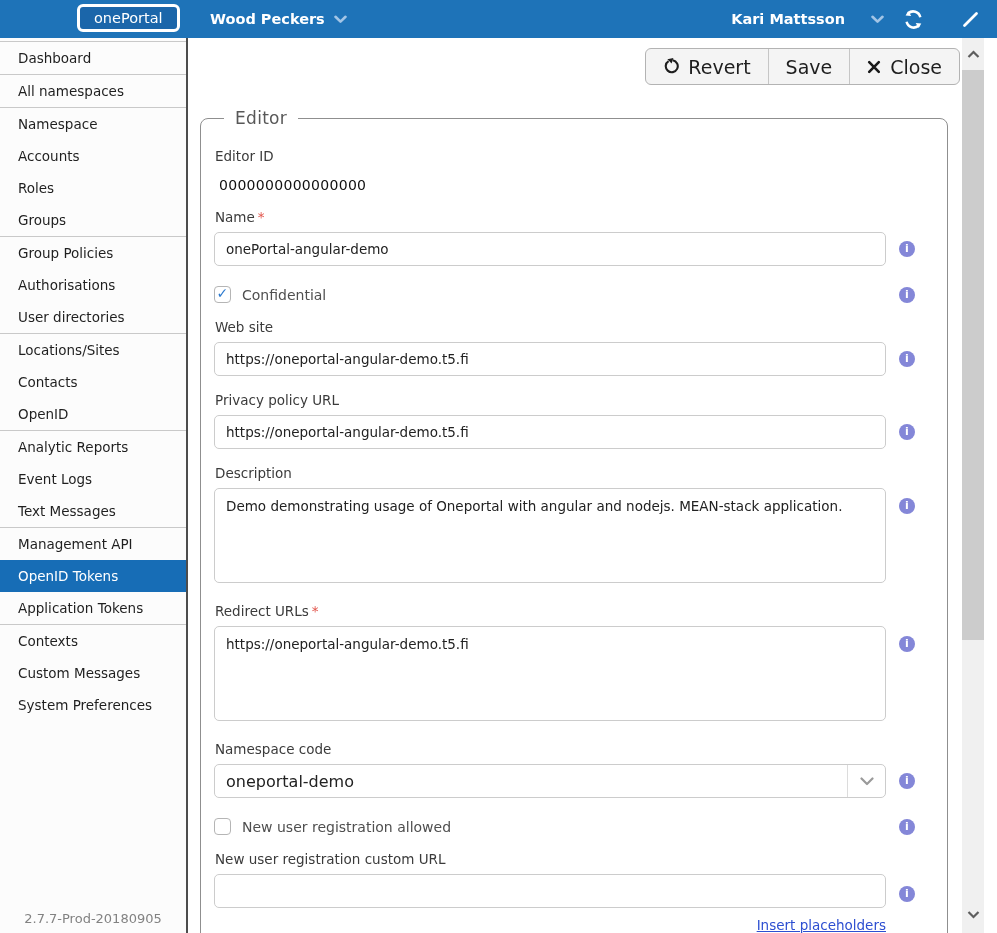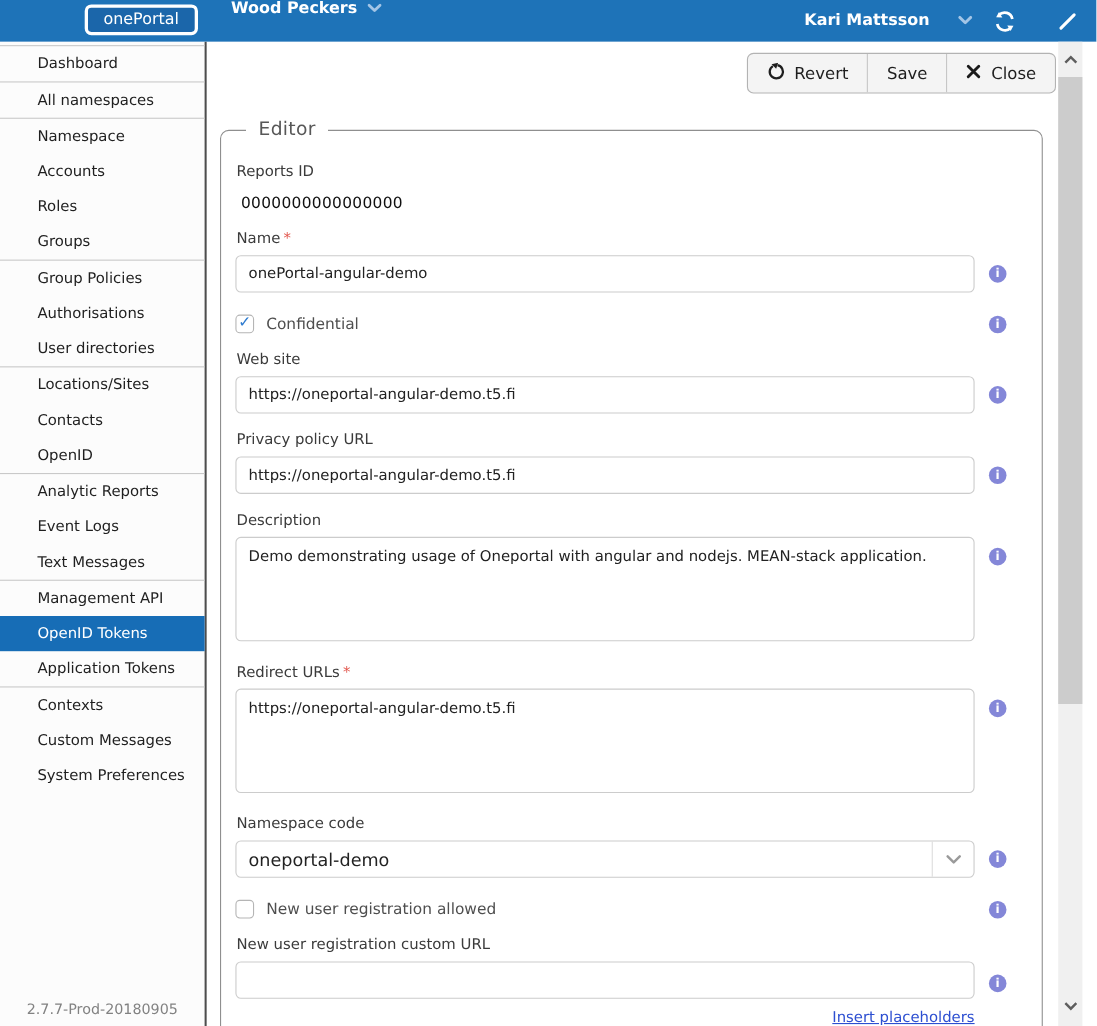--- a/index.html
+++ b/index.html
@@ -3,45 +3,45 @@
 <meta charset="utf-8">
 <style>
   html,body { margin:0; padding:0; }
   body { font-family:"DejaVu Sans","Liberation Sans",sans-serif; background:#fff; }
   .screen { position:relative; width:997px; height:933px; overflow:hidden; background:#fff; }
 
   
   .header { position:absolute; top:0; left:0; width:997px; height:38px; background:#1e73b8; }
   .logo { position:absolute; left:40px; top:4px; border:3px solid #fff; border-radius:6px;
           background:#1b66aa; color:#fff; font-size:14.5px; padding:3px 14px;margin-left:37px; }
-  .tenant { position:absolute; left:210px; top:0; height:38px; display:flex; align-items:flex-start; gap:9px;
+  .tenant { position:absolute; left:210px; top:0; height:38px; display:flex; align-items:center; gap:9px;
             color:#fff; font-weight:bold; font-size:14.5px; cursor:pointer; }
   .user-menu { position:absolute; right:113px; top:0; height:38px; display:flex; align-items:center; gap:26px;
                color:#fff; font-weight:bold; font-size:14.5px; cursor:pointer; }
   .hdr-icon { position:absolute; top:0; height:38px; display:flex; align-items:center; cursor:pointer; }
   .hdr-refresh { right:73px; }
   .hdr-pencil { right:17px; }
 
   
   .sidebar { position:absolute; top:38px; left:0; width:186px; bottom:0; background:#fcfcfc;
              border-right:2px solid #4d4d4d; box-sizing:content-box; }
   .menu { margin-top:3px; border-top:1px solid #c9c9c9; }
   .menu-group { border-bottom:1px solid #c9c9c9; }
   .menu-group:last-child { border-bottom:none; }
-  .menu-item { height:32px; line-height:32px; padding-left:34px; font-size:13.5px; color:#1f1f1f;
+  .menu-item { height:32px; line-height:32px; padding-left:18px; font-size:13.5px; color:#1f1f1f;
                cursor:pointer; white-space:nowrap; }
   .menu-item.selected { background:#176db6; color:#fff; }
   .version { position:absolute; bottom:7px; left:0; width:100%; text-align:center; color:#828282; font-size:13px; }
 
   
   .main { position:absolute; left:188px; top:38px; right:0; bottom:0; background:#fff; }
 
   .btn-group { position:absolute; top:10px; right:37px; display:flex; height:37px; box-sizing:border-box;
                border:1px solid #b3b3b3; border-radius:6px; background:#f4f4f4; overflow:hidden; }
-  .btn { display:flex; align-items:center; gap:9px; padding:0 17px; font-size:15px; color:#1e1e1e;
+  .btn { display:flex; align-items:center; gap:9px; padding:0 17px; font-size:19px; color:#1e1e1e;
          background:transparent; border:none; border-left:1px solid #c6c6c6; cursor:pointer;
          font-family:inherit; }
   .btn:first-child { border-left:none; }
 
   fieldset.editor { position:absolute; left:12px; top:70px; width:748px; height:880px; box-sizing:border-box;
                     border:1px solid #8f8f8f; border-radius:8px; margin:0; padding:4px 0 0 13px; }
   legend.editor-legend { margin-left:10px; padding:0 11px; font-size:17px; color:#585858; letter-spacing:.3px; }
 
   .f-label { font-size:13.5px; color:#3b3b3b; margin:16px 0 7px 1px; }
   .req { color:#e2574e; margin-left:3px; }
@@ -188,21 +188,21 @@
             <path d="M2.2 2.2 L11.8 11.8 M11.8 2.2 L2.2 11.8" stroke="#1a1a1a" stroke-width="2.6" stroke-linecap="round"></path>
           </svg>
         </span>
         <span>Close</span>
       </button>
     </div>
 
     <fieldset class="editor">
       <legend class="editor-legend">Editor</legend>
 
-      <div class="f-label">Reports ID</div>
+      <div class="f-label">Editor ID</div>
       <div class="plain-value">0000000000000000</div>
 
       <div class="f-label"><span>Name</span><span class="req">*</span></div>
       <div class="row">
         <input class="tb" type="text" value="onePortal-angular-demo" style="">
         <span class="info-icon info-mid"></span>
       </div>
 
       <div class="check-row">
         <span class="checkbox" data-checked="true"></span>

